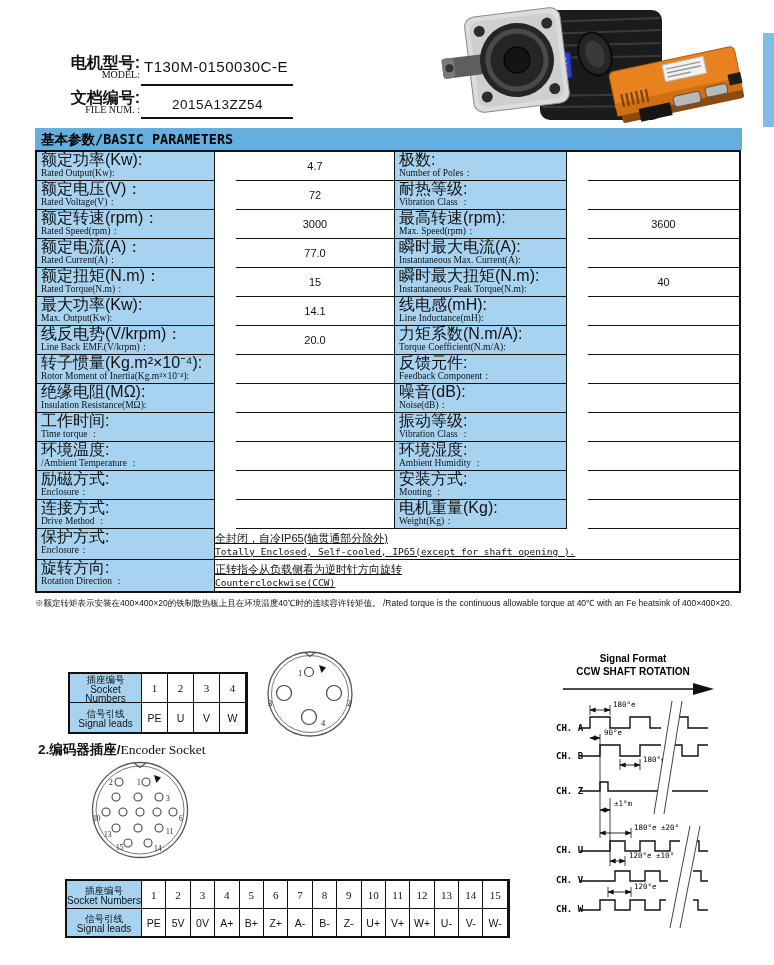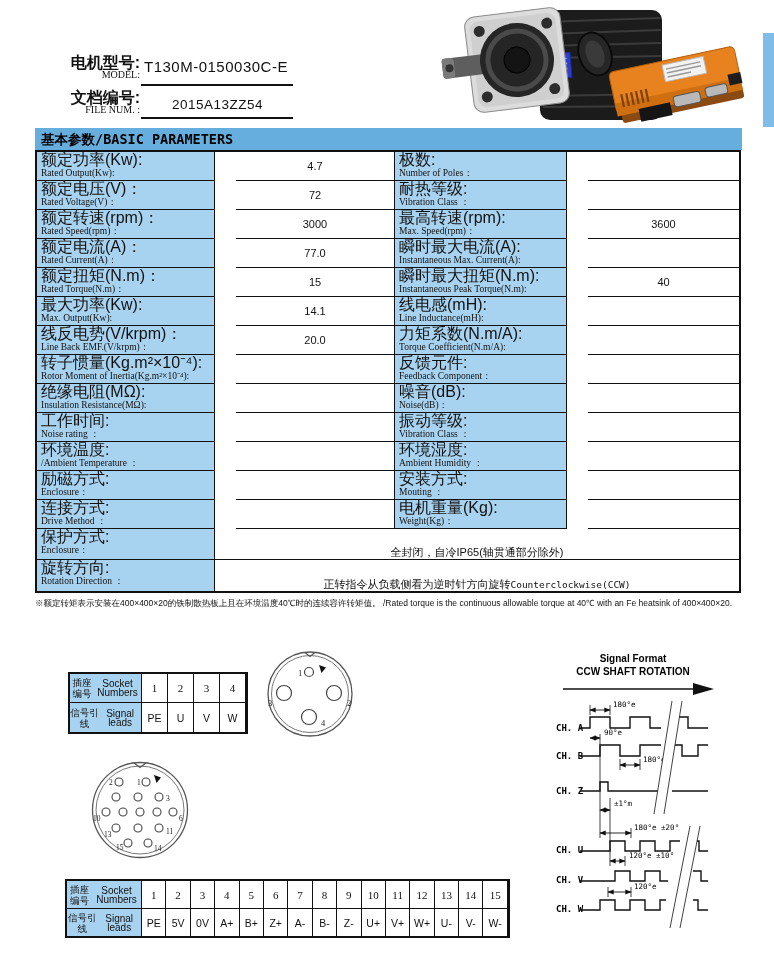--- a/index.html
+++ b/index.html
@@ -21,35 +21,35 @@
        grid-template-rows:repeat(13,29px) 31px 31px;}
   .bpt [data-repeat]{display:contents;}
   .row{display:contents;}
   .c{border-right:1.5px solid #111;border-bottom:1.5px solid #111;box-sizing:border-box;overflow:hidden;}
   .c.last{border-right:none;}
   .c.nb{border-bottom:none;}
   .lblc{background:#A8D3F0;padding:1px 0 0 4px;}
   .lblc .cn{font-size:16px;line-height:14px;white-space:nowrap;}
   .lblc .en{font-size:9.5px;line-height:12px;font-family:"Liberation Serif",serif;white-space:nowrap;}
   .valc{display:flex;align-items:center;justify-content:center;font-size:11px;margin-left:21px;}
-  .spanv{grid-column:2/5;display:flex;flex-direction:row;align-items:flex-end;justify-content:center;}
+  .spanv{grid-column:2/5;display:flex;flex-direction:column;align-items:flex-start;justify-content:center;text-decoration:underline;}
   .spanv .vcn{font-size:11px;line-height:14px;}
   .spanv .ven{font-size:9.5px;line-height:13px;font-family:"DejaVu Sans Mono",monospace;}
   .footnote{position:absolute;left:35px;top:597px;width:724px;font-size:8.5px;color:#111;}
   
   .sub{position:absolute;font-size:13.5px;}
   .sub .scn{font-weight:bold;}
   .sub .sen{font-family:"Liberation Serif",serif;}
   
   .ptab{position:absolute;left:68px;top:672px;box-sizing:border-box;border:2px solid #111;
         display:grid;grid-template-columns:72px repeat(4,26px);grid-template-rows:29px 29px;}
   .etab{position:absolute;left:65px;top:879px;box-sizing:border-box;border:2px solid #111;
         display:grid;grid-template-columns:75px repeat(15,24.4px);grid-template-rows:28px 27px;}
   .ptab [data-repeat],.etab [data-repeat]{display:contents;}
-  .tlbl{background:#A8D3F0;display:flex;flex-direction:row;align-items:center;justify-content:center;text-align:center;}
+  .tlbl{background:#A8D3F0;display:flex;flex-direction:column;align-items:center;justify-content:center;text-align:center;}
   .tlbl .cn{font-size:9.5px;line-height:11px;}
   .tlbl .en{font-size:10px;line-height:9px;font-family:Liberation Sans, sans-serif;}
   .num{display:flex;align-items:center;justify-content:center;font-size:11px;font-family:"Liberation Serif",serif;}
   .lead{display:flex;align-items:center;justify-content:center;font-size:10.5px;font-weight:normal;}
   
   .photo{position:absolute;left:440px;top:0;}
   .pconn{position:absolute;left:255px;top:646px;}
   .econn{position:absolute;left:88px;top:758px;}
   .sig{position:absolute;left:538px;top:646px;}
   .sig text.ttl{font-family:"Liberation Sans",sans-serif;font-weight:bold;font-size:10px;}
@@ -233,21 +233,21 @@
         </div>
         <div class="c valc"></div>
         <div class="c lblc">
           <div class="cn">噪音(dB):</div>
             <div class="en">Noise(dB)：</div>
         </div>
         <div class="c valc last"></div>
       </div><div class="row">
         <div class="c lblc">
           <div class="cn">工作时间:</div>
-            <div class="en">Noise rating ：</div>
+            <div class="en">Time torque ：</div>
         </div>
         <div class="c valc"></div>
         <div class="c lblc">
           <div class="cn">振动等级:</div>
             <div class="en">Vibration Class ：</div>
         </div>
         <div class="c valc last"></div>
       </div><div class="row">
         <div class="c lblc">
           <div class="cn">环境温度:</div>
@@ -282,20 +282,21 @@
         </div>
         <div class="c valc last"></div>
       </div></div>
     <div class="row">
       <div class="c lblc">
         <div class="cn">保护方式:</div>
           <div class="en">Enclosure：</div>
       </div>
       <div class="c spanv last">
         <div class="vcn">全封闭，自冷IP65(轴贯通部分除外)</div>
+          <div class="ven">Totally Enclosed, Self-cooled, IP65(except for shaft opening ).</div>
       </div>
     </div>
     <div class="row">
       <div class="c lblc nb">
         <div class="cn">旋转方向:</div>
           <div class="en">Rotation Direction ：</div>
       </div>
       <div class="c spanv last nb">
         <div class="vcn">正转指令从负载侧看为逆时针方向旋转</div>
           <div class="ven">Counterclockwise(CCW)</div>
@@ -328,20 +329,23 @@
     <path d="M64,19 l7,2.5 l-4.5,5.5 z" fill="#111"></path>
     <circle cx="29" cy="47" r="7.5" fill="#fff" stroke="#444" stroke-width="1.2"></circle>
     <circle cx="79" cy="47" r="7.5" fill="#fff" stroke="#444" stroke-width="1.2"></circle>
     <circle cx="54" cy="71" r="7.5" fill="#fff" stroke="#444" stroke-width="1.2"></circle>
     <text class="pinlab" x="43" y="30">1</text>
     <text class="pinlab" x="13" y="60">3</text>
     <text class="pinlab" x="92" y="60">2</text>
     <text class="pinlab" x="66" y="80">4</text>
   </svg>
 
+  <div class="sub" style="left:38px;top:741px;">
+    <span class="scn">2.编码器插座/</span><span class="sen">Encoder Socket</span>
+  </div>
 
   <svg class="econn" width="104" height="104" viewBox="0 0 104 104">
     <circle cx="52" cy="52" r="47.5" fill="none" stroke="#555" stroke-width="1.3"></circle>
     <circle cx="52" cy="52" r="44" fill="none" stroke="#777" stroke-width="1"></circle>
     <polyline points="46,5 52,9.5 58,5" fill="none" stroke="#555" stroke-width="1.2"></polyline>
     <g fill="#fff" stroke="#444" stroke-width="1.1">
       <circle cx="31" cy="24" r="4"></circle>
         <circle cx="58" cy="24" r="4"></circle>
       <circle cx="28" cy="39" r="4"></circle>
         <circle cx="50" cy="39" r="4"></circle>

